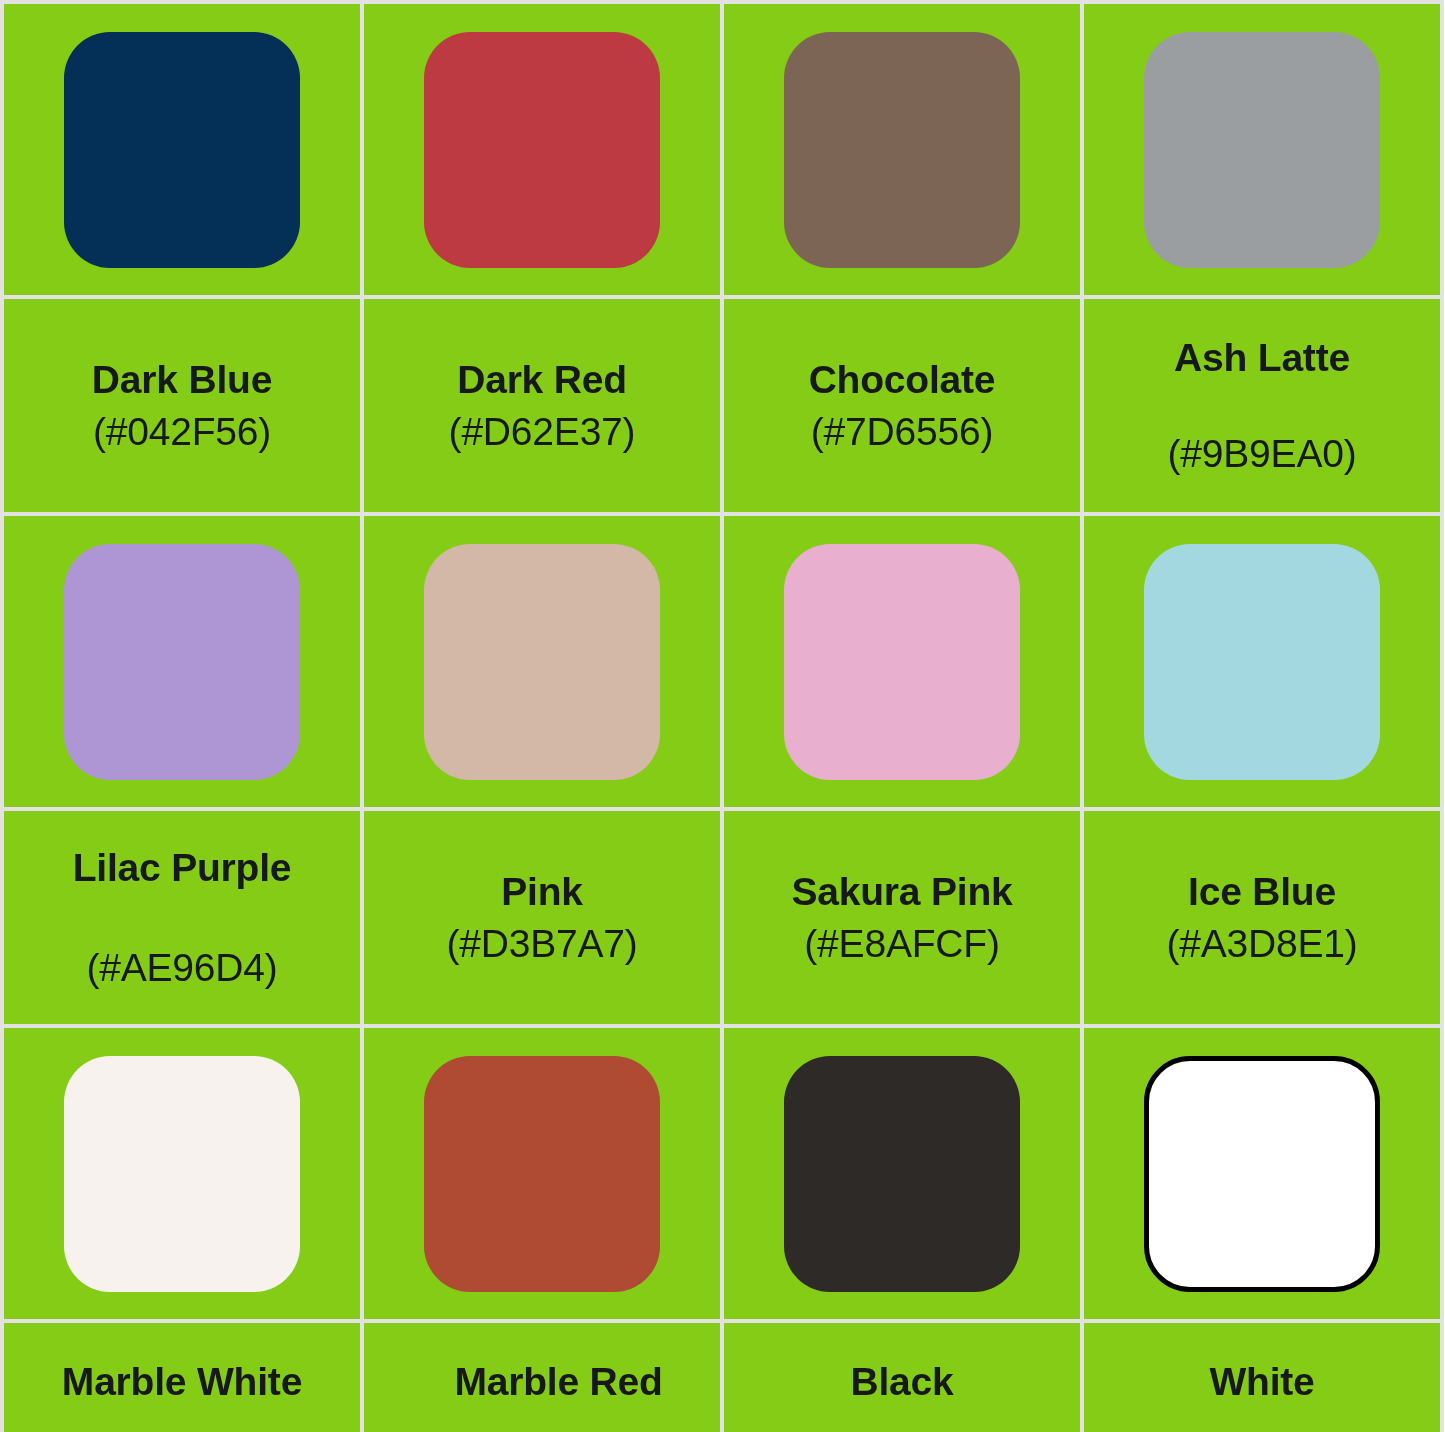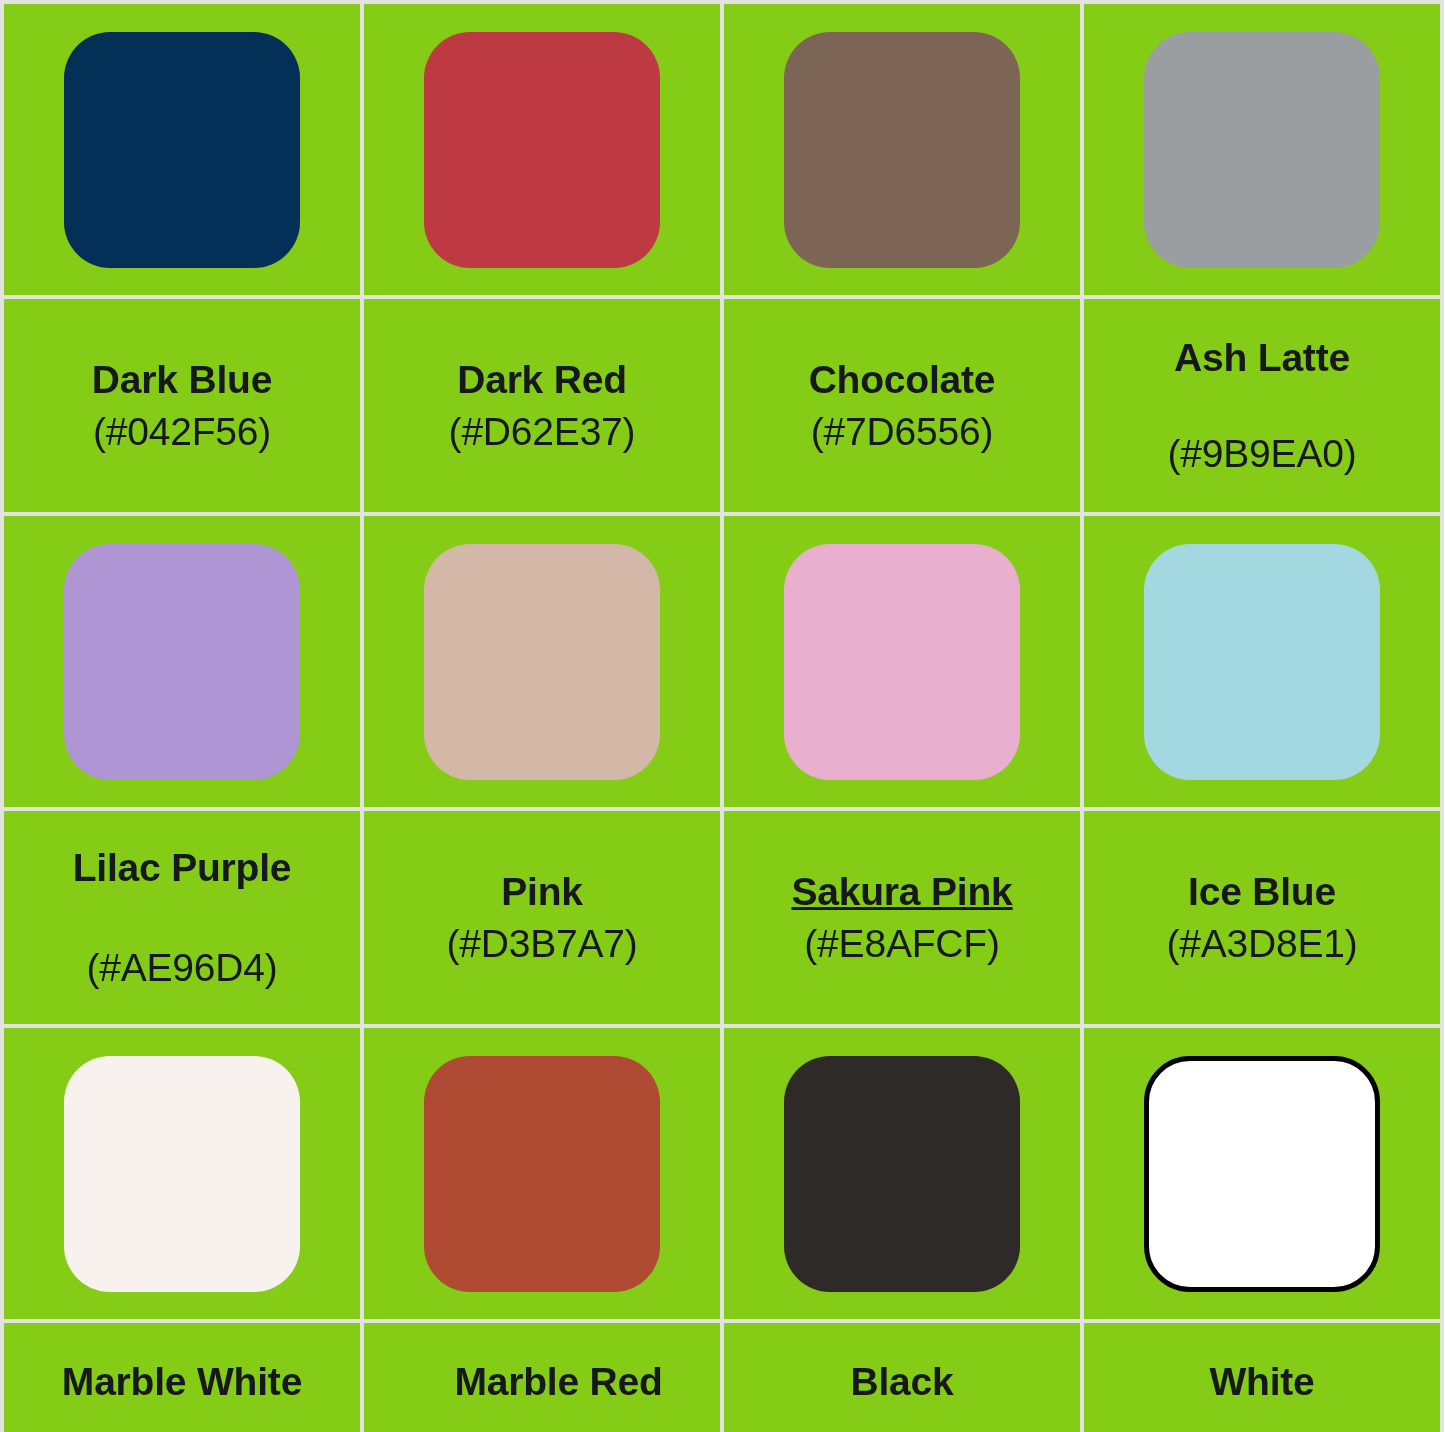--- a/index.html
+++ b/index.html
@@ -181,21 +181,21 @@
           </div>
         </td>
         <td style="border-color: rgb(226, 226, 226);">
           <div class="label-block">
             <span class="color-name" style="color: rgb(22, 24, 26);">Pink</span>
             <span class="color-hex" style="color: rgb(22, 24, 26);">(#D3B7A7)</span>
           </div>
         </td>
         <td style="border-color: rgb(226, 226, 226);">
           <div class="label-block">
-            <span class="color-name" style="color: rgb(22, 24, 26); text-decoration: underline;">Sakura Pink</span>
+            <span class="color-name" style="color: rgb(22, 24, 26);">Sakura Pink</span>
             <span class="color-hex" style="color: rgb(22, 24, 26);">(#E8AFCF)</span>
           </div>
         </td>
         <td style="border-color: rgb(226, 226, 226);">
           <div class="label-block">
             <span class="color-name" style="color: rgb(22, 24, 26); text-align: right;">Ice Blue</span>
             <span class="color-hex" style="color: rgb(22, 24, 26);">(#A3D8E1)</span>
           </div>
         </td>
       </tr>

